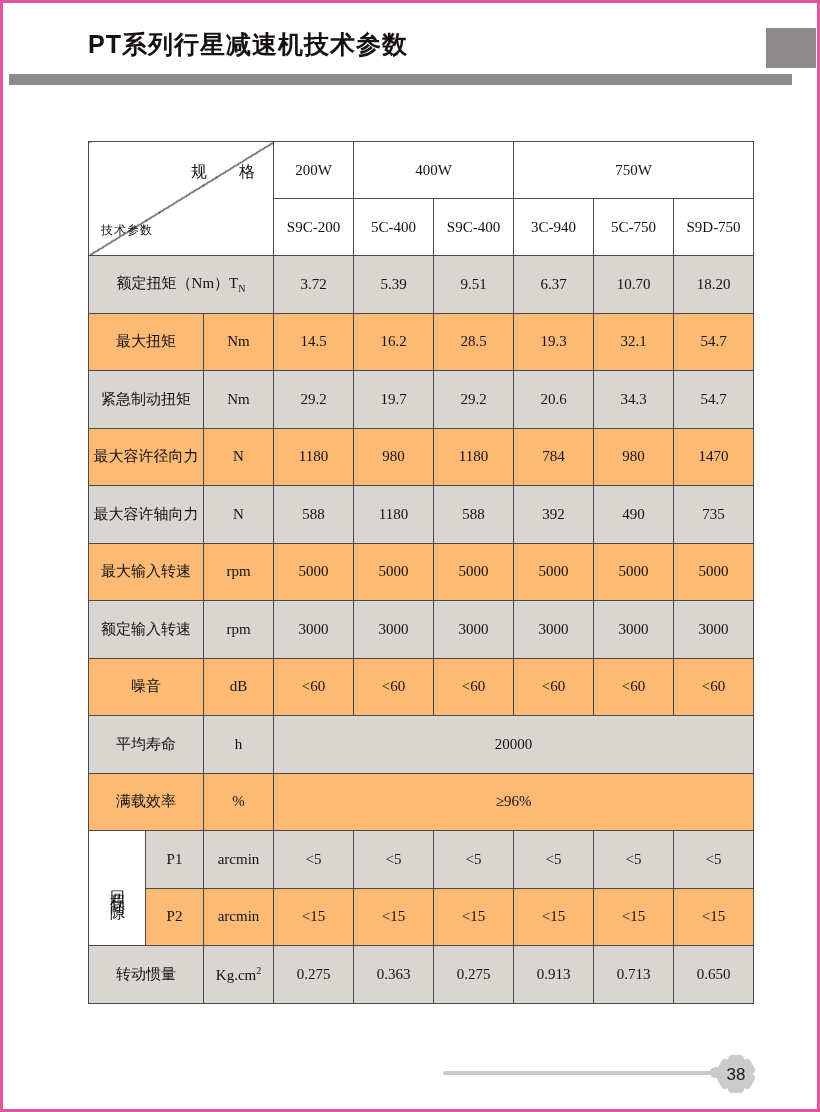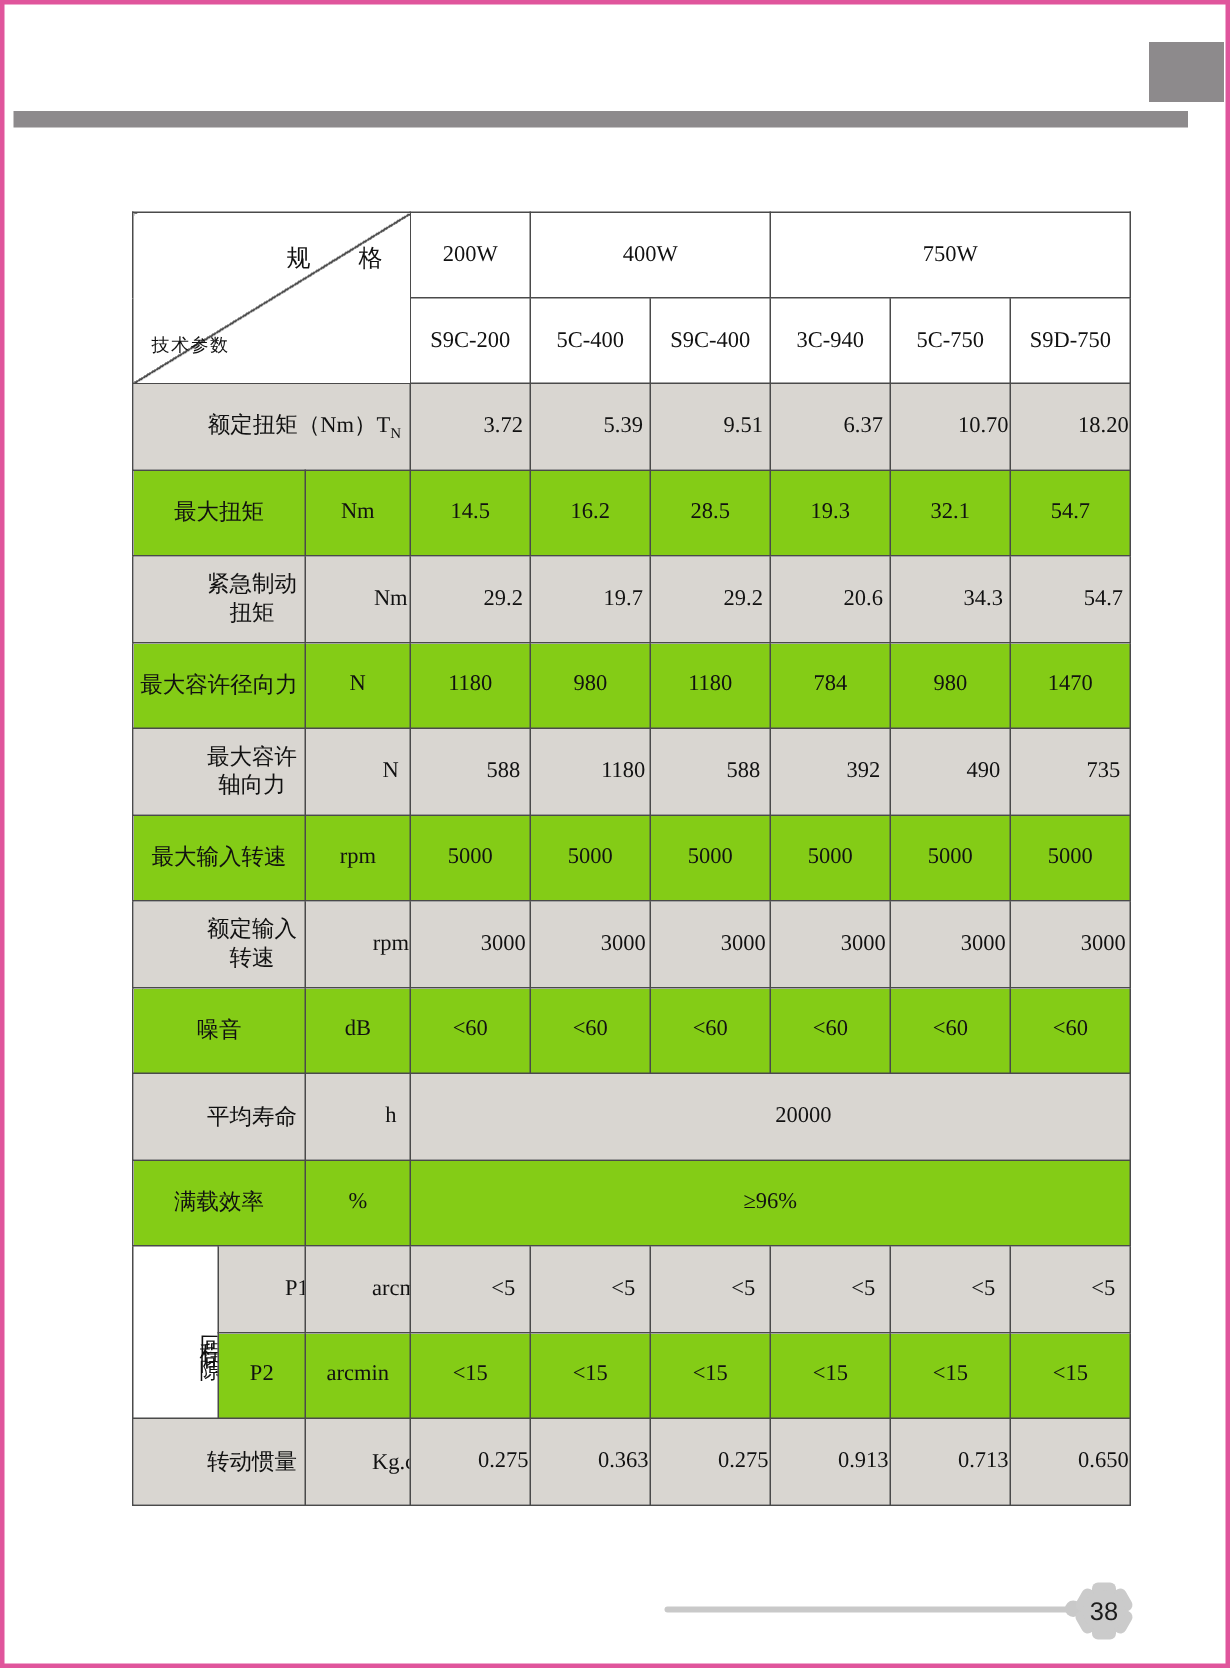--- a/index.html
+++ b/index.html
@@ -22,22 +22,22 @@
   table.spec {
     border-collapse:collapse; table-layout:fixed; width:665px;
     font-family:"Liberation Serif","DejaVu Serif",serif;
   }
   table.spec td {
     border:1px solid #4a4a4a; text-align:center; vertical-align:middle;
     font-size:15px; color:#111; padding:0; overflow:hidden;
   }
   tr.hrow { height:57px; }
   tr.brow { height:57.5px; }
-  td.gray, tr.grayrow td { background:#d9d6d1;padding-left:44px; }
-  tr.whiterow td { background:#84cc16; }
+  td.gray, tr.grayrow td { background:#d9d6d1; }
+  tr.whiterow td { background:#fdba74; }
   td.force-white { background:#ffffff !important; }
 
   td.corner {
     position:relative; background:#ffffff !important;
     background-image:linear-gradient(to bottom right,
       transparent calc(50% - 0.7px), #4a4a4a calc(50% - 0.7px),
       #4a4a4a calc(50% + 0.7px), transparent calc(50% + 0.7px)) !important;
   }
   .corner-tr { position:absolute; top:20px; right:12px; font-size:16px; word-spacing:16px; letter-spacing:6px; }
   .corner-bl { position:absolute; bottom:16px; left:12px; font-size:12px; letter-spacing:1px; }
@@ -58,20 +58,21 @@
   .gear-text {
     font-family:"Liberation Sans","DejaVu Sans",sans-serif;
     font-size:17px; fill:#1c1c1c;
   }
 </style>
 </head>
 <body>
 
 <div class="page">
 
+  <h1 class="title">PT系列行星减速机技术参数</h1>
   <div class="title-bar"></div>
   <div class="title-square"></div>
 
   <div class="table-wrap">
   <table class="spec">
     <colgroup>
       <col style="width:57px">
           <col style="width:58px">
           <col style="width:70px">
       <col style="width:80px">

